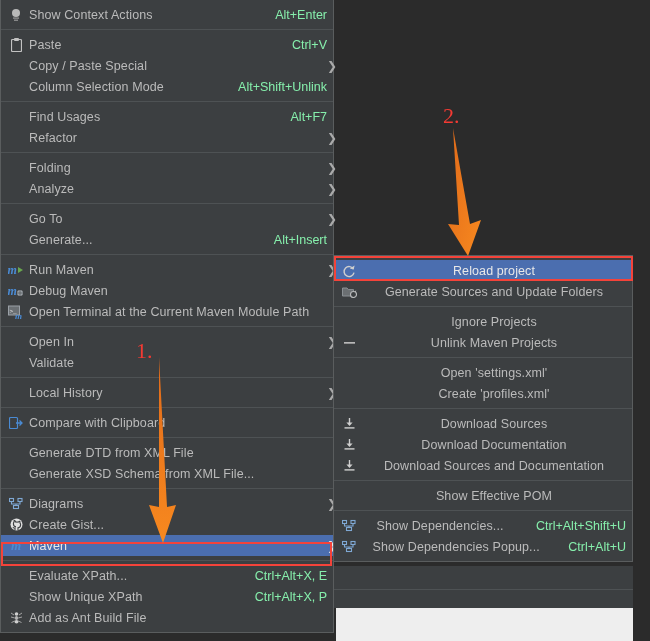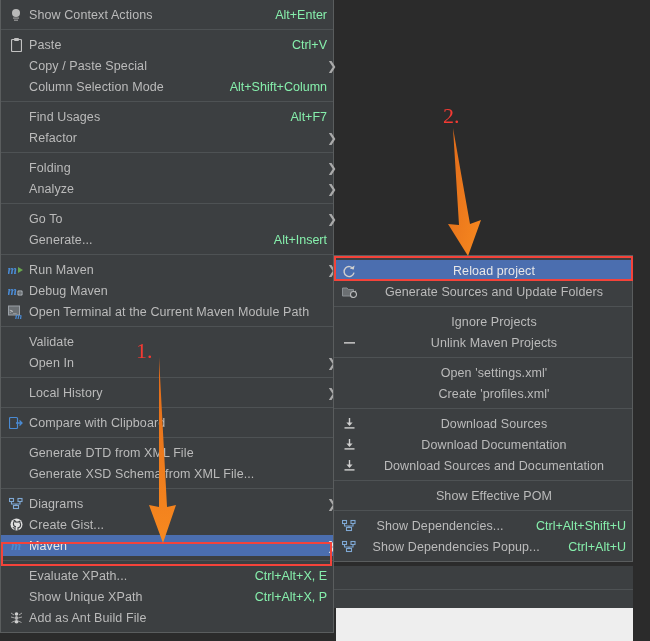--- a/index.html
+++ b/index.html
@@ -117,21 +117,21 @@
         <span class="acc">Ctrl+V</span>
       </div>
       <div class="mi">
         <span class="ico"></span>
         <span class="lbl">Copy / Paste Special</span>
         <span class="arw">❯</span>
       </div>
       <div class="mi">
         <span class="ico"></span>
         <span class="lbl">Column Selection Mode</span>
-        <span class="acc">Alt+Shift+Column</span>
+        <span class="acc">Alt+Shift+Unlink</span>
       </div>
       <div class="sep"></div>
       <div class="mi">
         <span class="ico"></span>
         <span class="lbl">Find Usages</span>
         <span class="acc">Alt+F7</span>
       </div>
       <div class="mi">
         <span class="ico"></span>
         <span class="lbl">Refactor</span>
@@ -186,26 +186,26 @@
             <rect x="0.5" y="1" width="11" height="9" fill="#6b7074" stroke="#9aa0a6" stroke-width="1"></rect>
             <text x="1.5" y="8" font-family="Liberation Mono,monospace" font-size="6" fill="#e8e8e8">&gt;_</text>
             <text x="7" y="14" font-family="Liberation Serif,serif" font-size="9" font-style="italic" font-weight="bold" fill="#4a8bd4">m</text>
           </svg>
         </span>
         <span class="lbl">Open Terminal at the Current Maven Module Path</span>
       </div>
       <div class="sep"></div>
       <div class="mi">
         <span class="ico"></span>
+        <span class="lbl">Open In</span>
+        <span class="arw">❯</span>
+      </div>
+      <div class="mi">
+        <span class="ico"></span>
         <span class="lbl">Validate</span>
-      </div>
-      <div class="mi">
-        <span class="ico"></span>
-        <span class="lbl">Open In</span>
-        <span class="arw">❯</span>
       </div>
       <div class="sep"></div>
       <div class="mi">
         <span class="ico"></span>
         <span class="lbl">Local History</span>
         <span class="arw">❯</span>
       </div>
       <div class="sep"></div>
       <div class="mi">
         <span class="ico">

